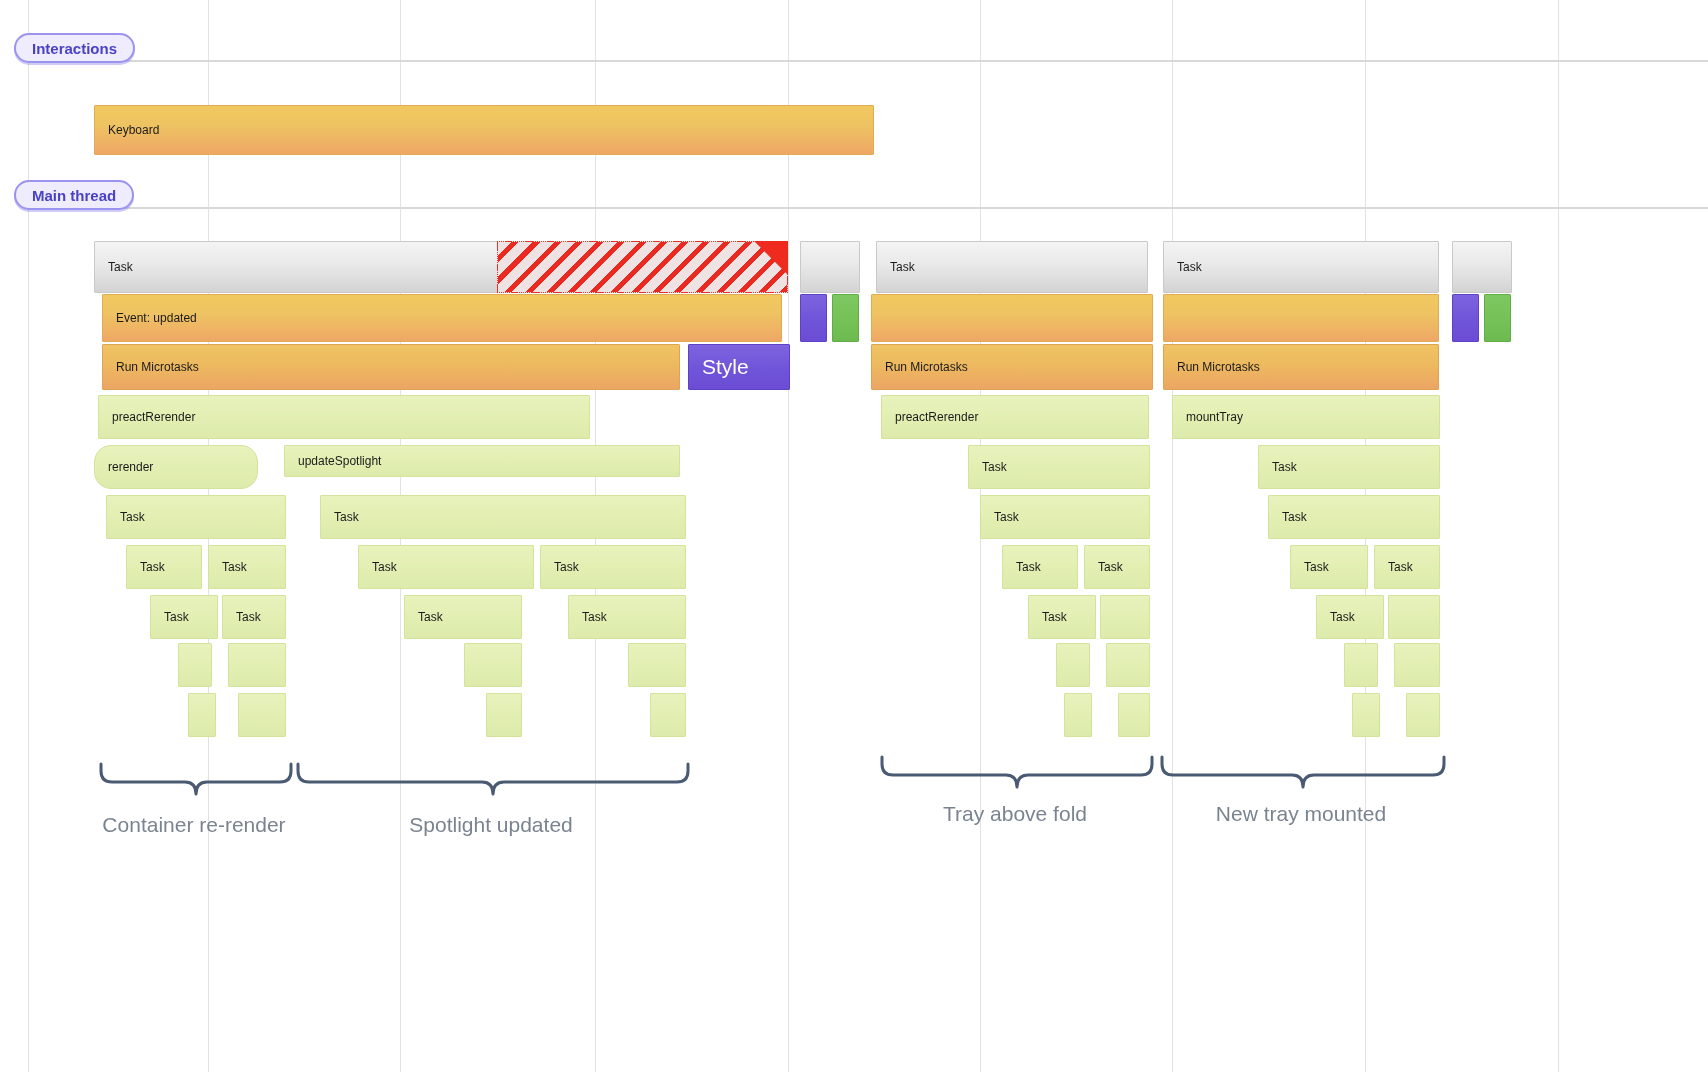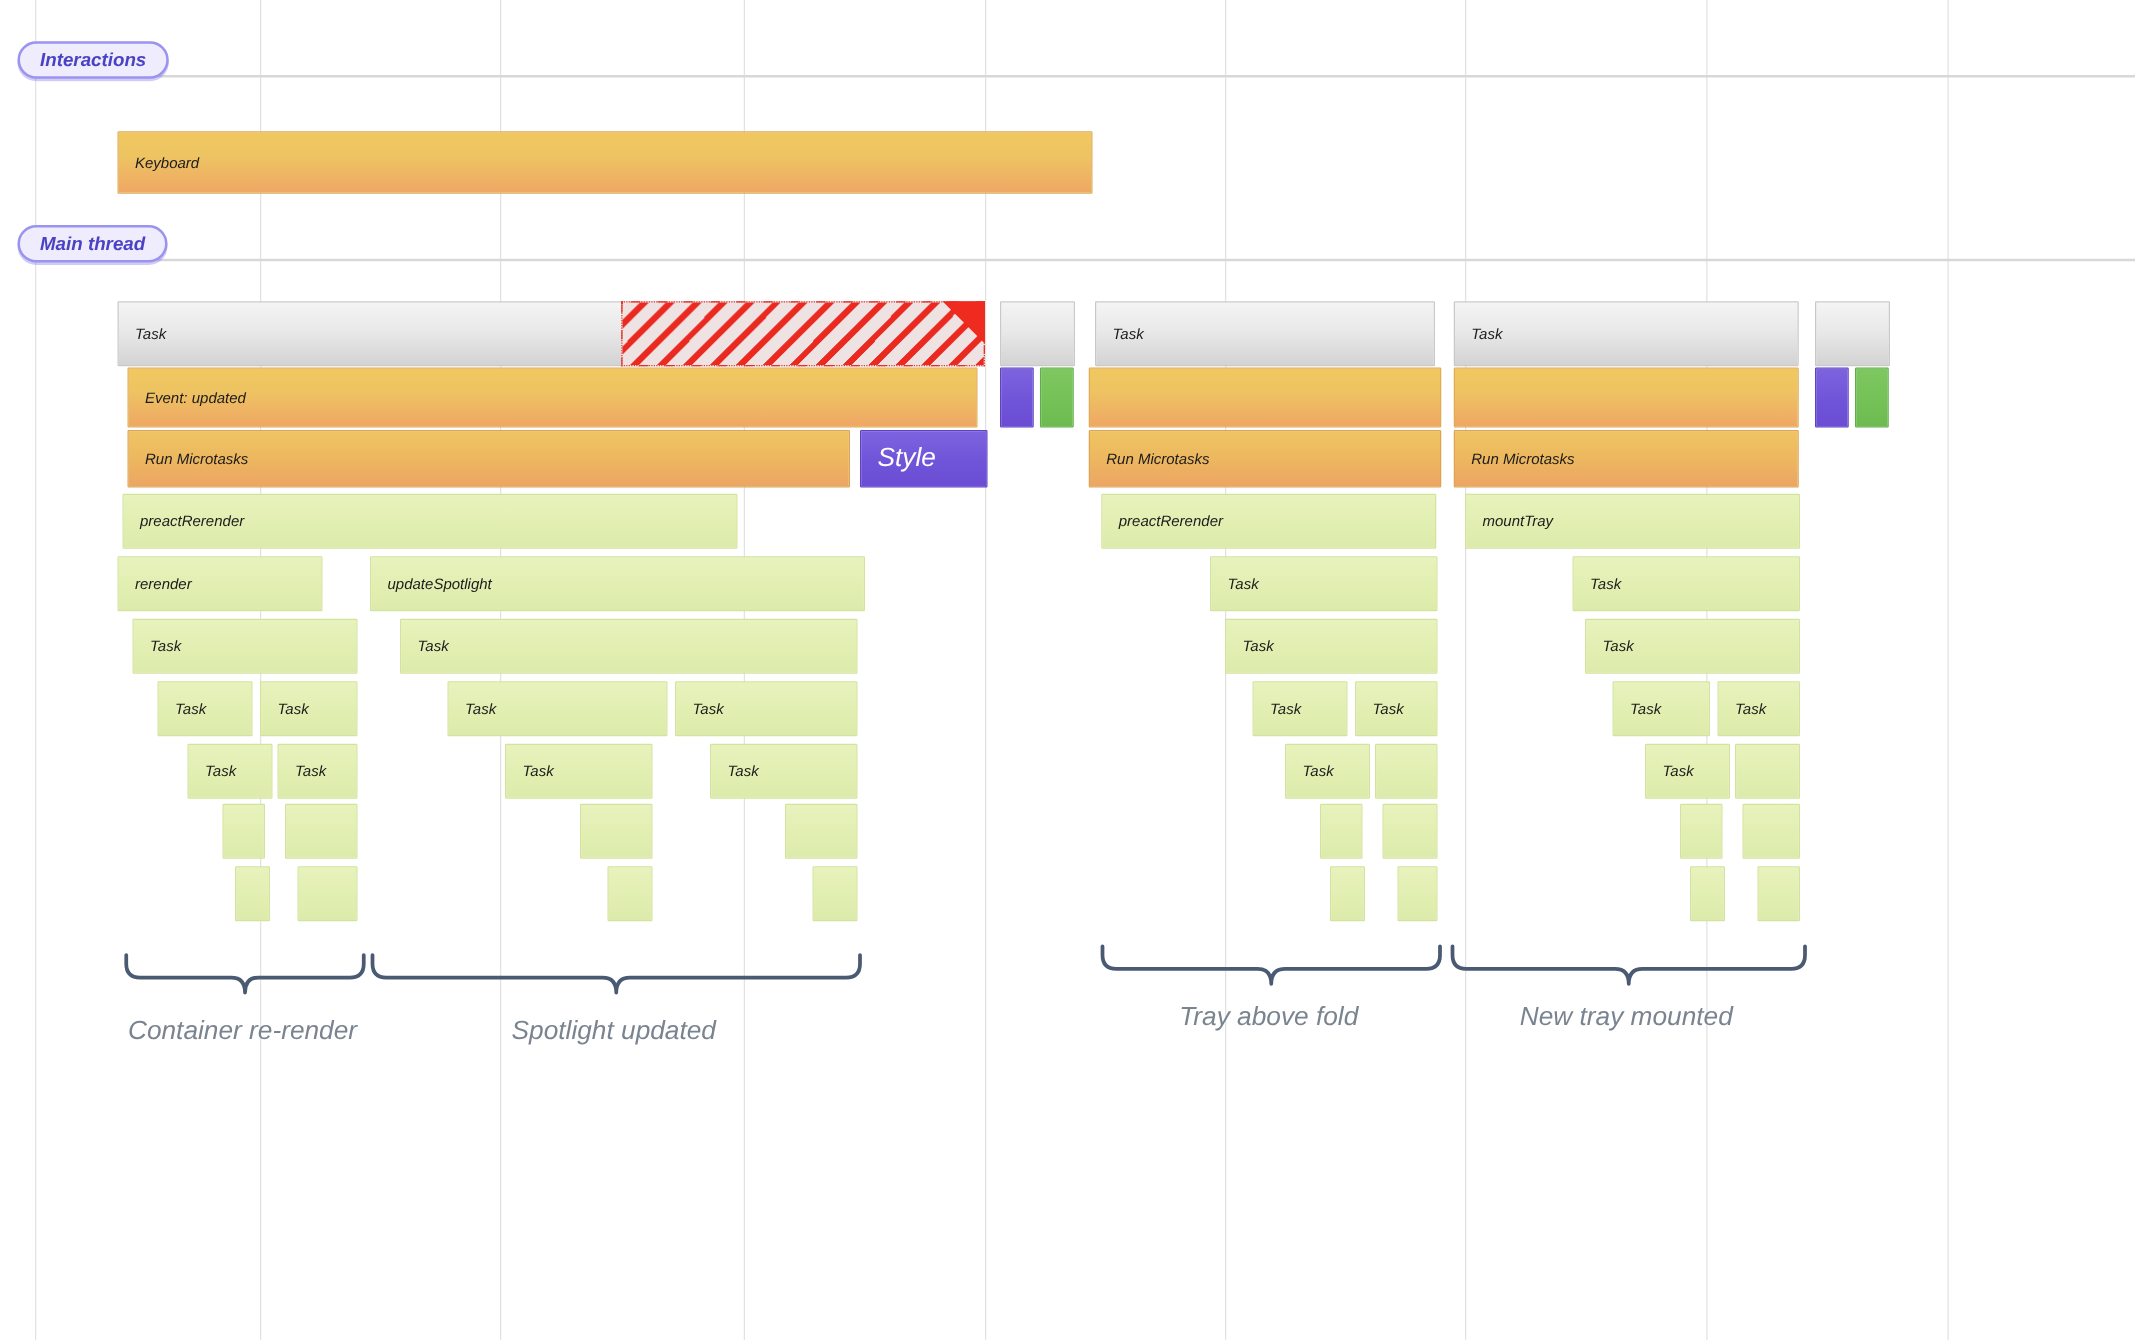--- a/index.html
+++ b/index.html
@@ -3,21 +3,21 @@
 <meta charset="utf-8">
 <style>
   html,body{margin:0;padding:0;}
   body{
     width:1708px;height:1072px;
     background:#ffffff;
     font-family:"Liberation Sans","DejaVu Sans",sans-serif;
     overflow:hidden;
     position:relative;
   }
-  #stage{position:absolute;left:0;top:0;width:1708px;height:1072px;font-style:italic;}
+  #stage{position:absolute;left:0;top:0;width:1708px;height:1072px;}
 
   
   .vgrid{position:absolute;top:0;bottom:0;width:1px;background:#e2e2e2;}
   .track-rule{position:absolute;left:28px;right:0;height:2px;background:#d8d8d8;}
 
   
   .pill{
     position:absolute;
     height:30px;line-height:28px;
     padding:0 16px;
@@ -154,22 +154,22 @@
       <div class="bar c-event" style="left: 1163px; top: 294px; width: 276px; height: 48px;"></div>
       <div class="bar c-purple" style="left: 1452px; top: 294px; width: 27px; height: 48px;"></div>
       <div class="bar c-green" style="left: 1484px; top: 294px; width: 27px; height: 48px;"></div>
       <div class="bar c-micro" style="left: 102px; top: 344px; width: 578px; height: 46px;">Run Microtasks</div>
       <div class="bar c-style" style="left: 688px; top: 344px; width: 102px; height: 46px;">Style</div>
       <div class="bar c-micro" style="left: 871px; top: 344px; width: 282px; height: 46px;">Run Microtasks</div>
       <div class="bar c-micro" style="left: 1163px; top: 344px; width: 276px; height: 46px;">Run Microtasks</div>
       <div class="bar c-js" style="left: 98px; top: 395px; width: 492px; height: 44px;">preactRerender</div>
       <div class="bar c-js" style="left: 881px; top: 395px; width: 268px; height: 44px;">preactRerender</div>
       <div class="bar c-js" style="left: 1172px; top: 395px; width: 268px; height: 44px;">mountTray</div>
-      <div class="bar c-js" style="left: 94px; top: 445px; width: 164px; height: 44px;">rerender</div>
-      <div class="bar c-js" style="left: 296px; top: 445px; width: 396px; height: 44px;">updateSpotlight</div>
+      <div class="bar c-js" style="left: 94px; top: 445px; width: 164px; height: 44px; border-radius: 17px;">rerender</div>
+      <div class="bar c-js" style="left: 284px; top: 445px; width: 396px; height: 32px;">updateSpotlight</div>
       <div class="bar c-js" style="left: 968px; top: 445px; width: 182px; height: 44px;">Task</div>
       <div class="bar c-js" style="left: 1258px; top: 445px; width: 182px; height: 44px;">Task</div>
       <div class="bar c-js" style="left: 106px; top: 495px; width: 180px; height: 44px;">Task</div>
       <div class="bar c-js" style="left: 320px; top: 495px; width: 366px; height: 44px;">Task</div>
       <div class="bar c-js" style="left: 980px; top: 495px; width: 170px; height: 44px;">Task</div>
       <div class="bar c-js" style="left: 1268px; top: 495px; width: 172px; height: 44px;">Task</div>
       <div class="bar c-js" style="left: 126px; top: 545px; width: 76px; height: 44px;">Task</div>
       <div class="bar c-js" style="left: 208px; top: 545px; width: 78px; height: 44px;">Task</div>
       <div class="bar c-js" style="left: 358px; top: 545px; width: 176px; height: 44px;">Task</div>
       <div class="bar c-js" style="left: 540px; top: 545px; width: 146px; height: 44px;">Task</div>

